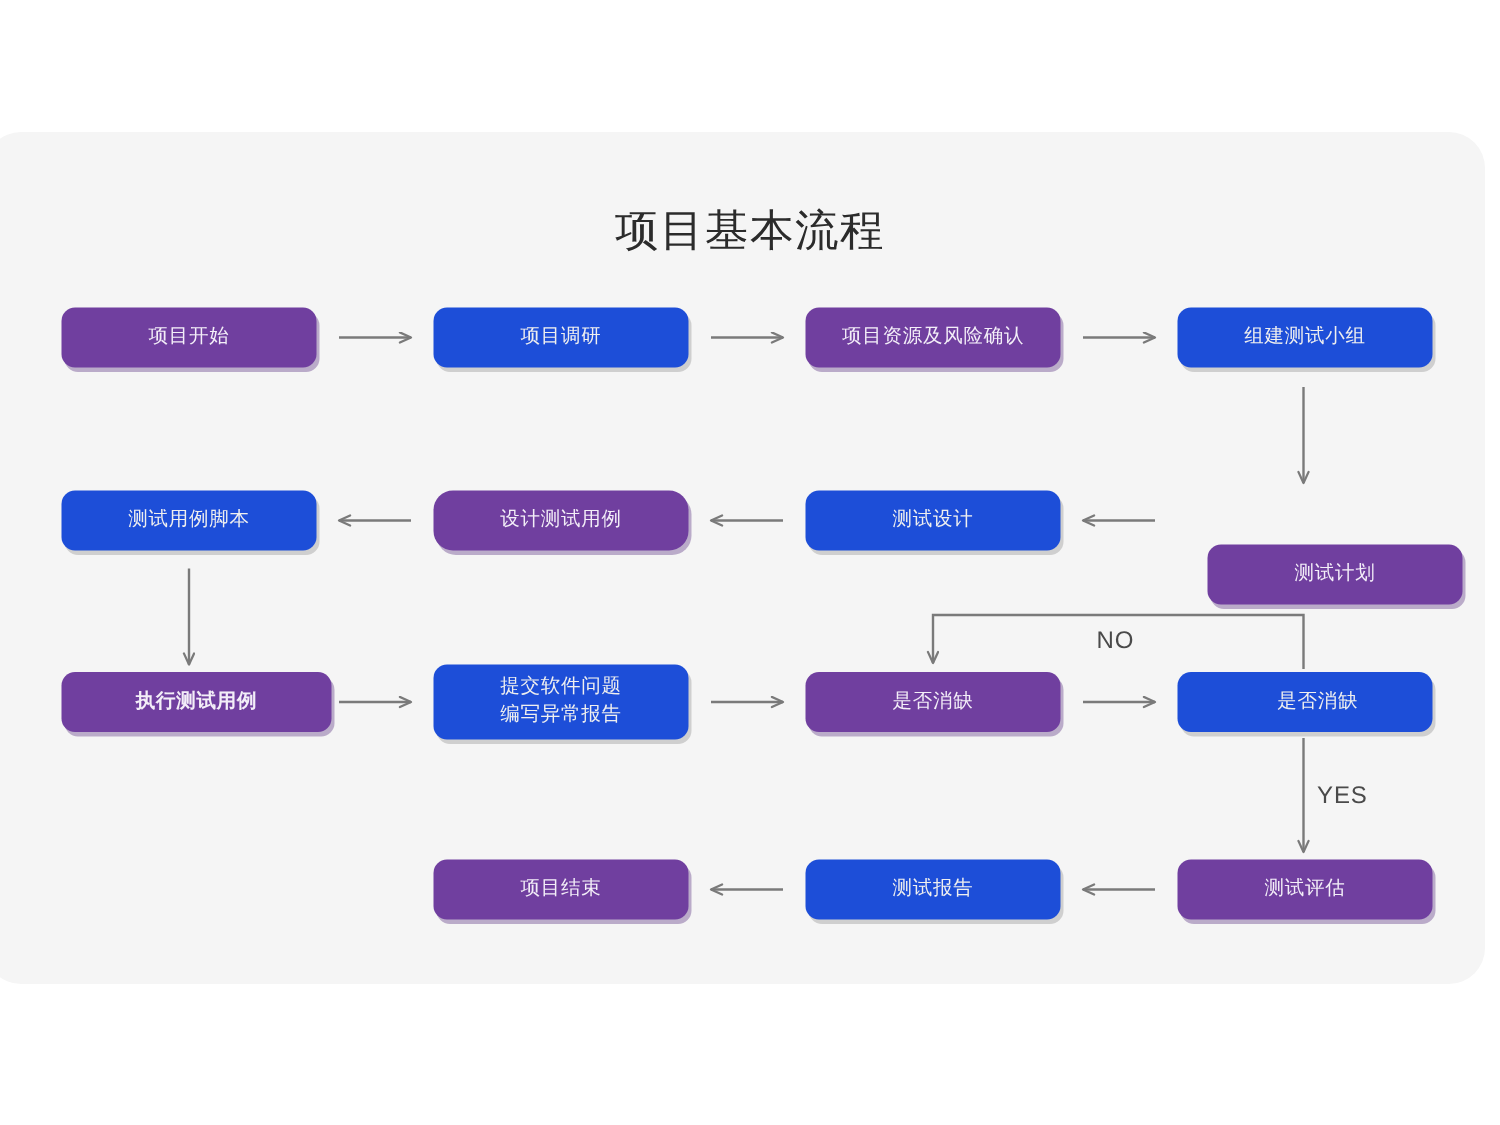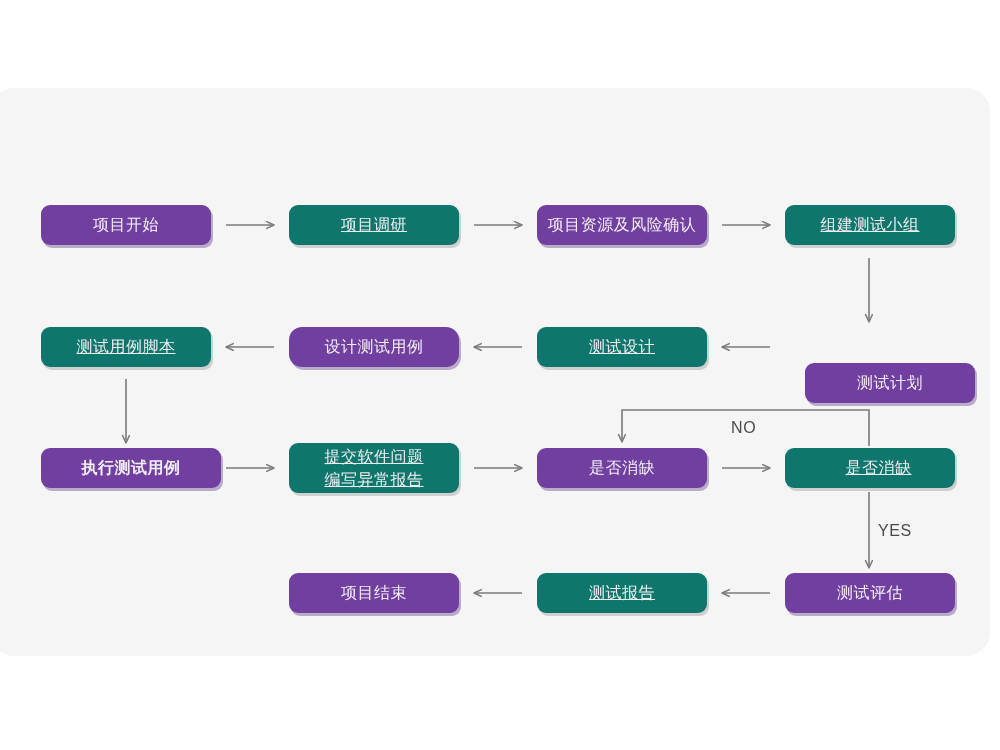--- a/index.html
+++ b/index.html
@@ -46,37 +46,36 @@
 
   
   .node {
     position: absolute;
     box-sizing: border-box;
     border-radius: 9px;
     display: flex;
     align-items: center;
     justify-content: center;
     text-align: center;
-    font-size: 16px;
+    font-size: 13px;
     line-height: 1.45;
     letter-spacing: 0.5px;
     font-family: "DejaVu Sans", "Liberation Sans", sans-serif;
     white-space: pre-line;
     user-select: none;
   }
   .node.purple {
     background: #703f9f;
     color: #f3eef8;
     box-shadow: 2px 3px 0 rgba(90, 50, 128, 0.38);
   }
   .node.gray {
-    background: #0f766e;
+    background: #1d4ed8;
     color: #efefef;
     box-shadow: 2px 3px 0 rgba(150, 150, 150, 0.40);
-    text-decoration: underline;
   }
 
   
   svg.links {
     position: absolute;
     left: 0;
     top: 0;
     width: 1000px;
     height: 750px;
     pointer-events: none;
@@ -91,20 +90,21 @@
     text-align: right;
   }
 </style>
 </head>
 <body>
 
 <div id="canvas">
 
   <div class="card"></div>
 
+  <div class="chart-title">项目基本流程</div>
 
   <svg class="links" viewBox="0 0 1000 750" xmlns="http://www.w3.org/2000/svg">
     <defs>
       <marker id="arrowOpen" markerWidth="10" markerHeight="10" refX="8.4" refY="4" orient="auto" markerUnits="userSpaceOnUse">
         <path d="M 1 0.6 L 8.4 4 L 1 7.4" fill="none" stroke="#7a7a7a" stroke-width="1.5" stroke-linecap="round" stroke-linejoin="round"></path>
       </marker>
     </defs>
     <g stroke="#7a7a7a" stroke-width="1.6" fill="none" marker-end="url(#arrowOpen)">
 
       <line x1="226" y1="225" x2="274" y2="225"></line>

